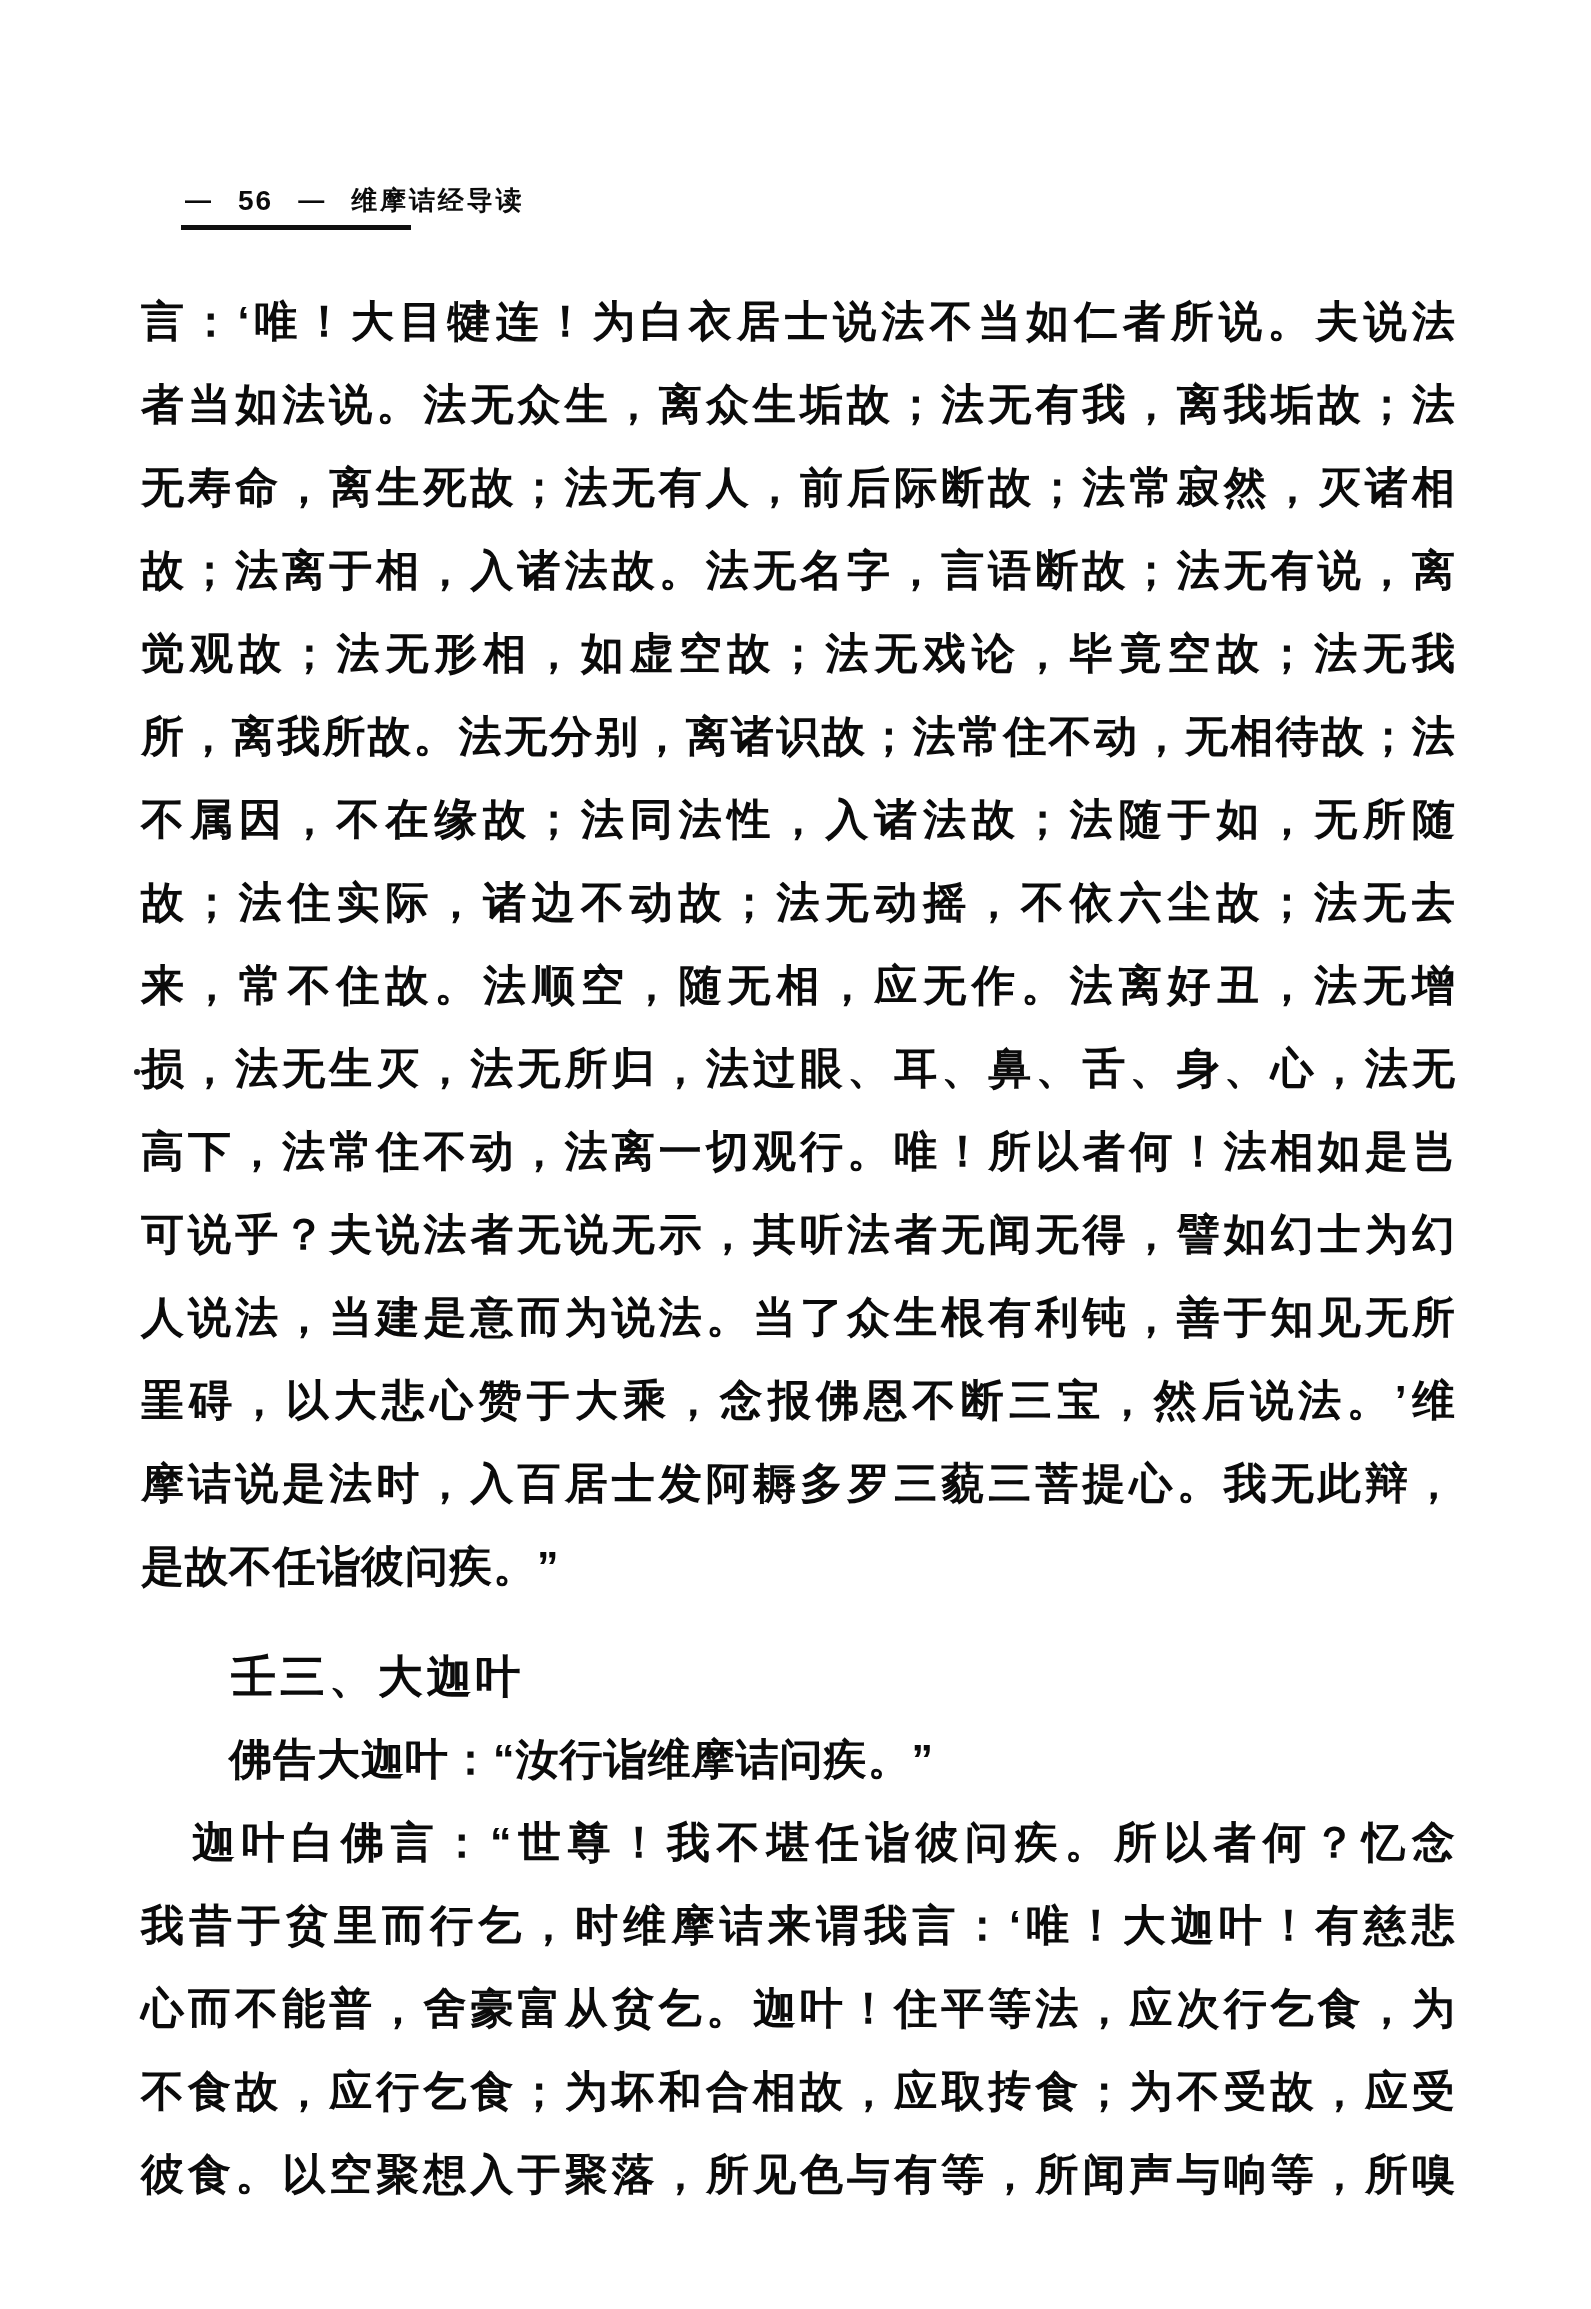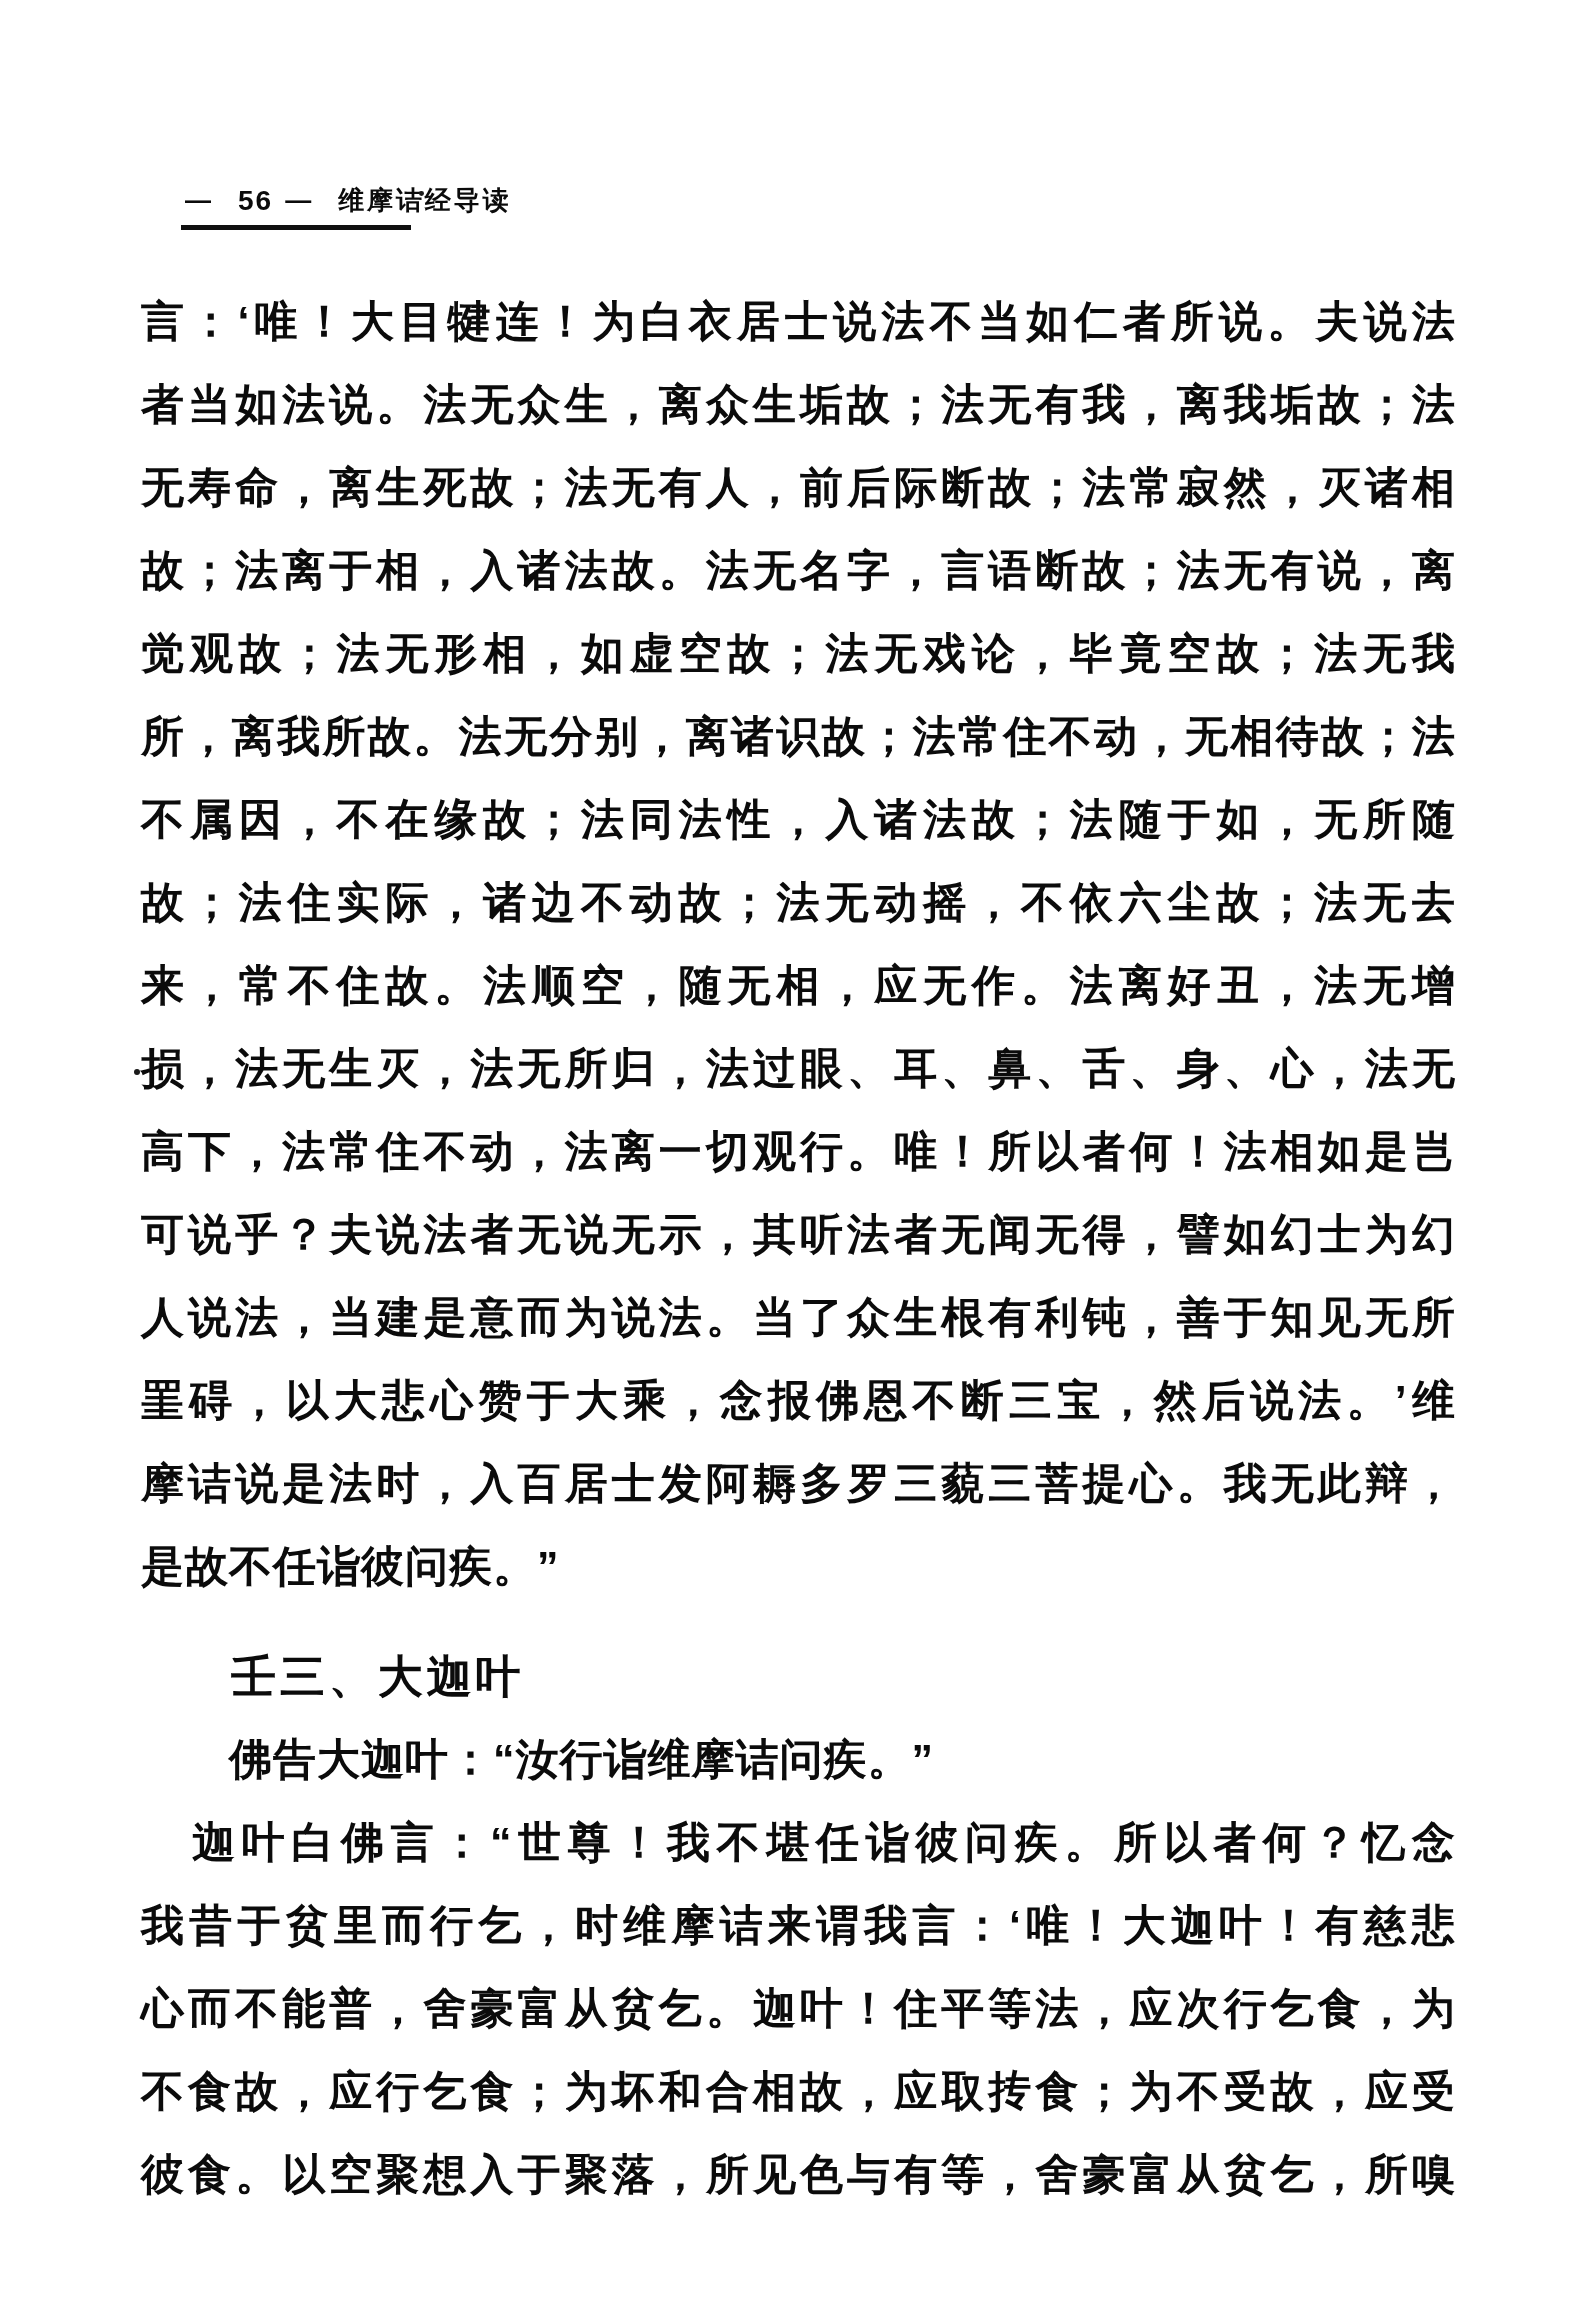--- a/index.html
+++ b/index.html
@@ -13,21 +13,21 @@
     overflow:hidden;
   }
   
   .running-header{
     position:absolute;left:185px;top:183px;
     display:flex;align-items:center;
     font-size:26px;font-weight:600;letter-spacing:2px;
     white-space:nowrap;
   }
   .running-header .dash{margin-right:25px;}
-  .running-header .pagenum{margin-right:12px;font-size:28px;}
+  .running-header .pagenum{margin-right:25px;font-size:28px;}
   .running-header .title{letter-spacing:2.9px;}
   .header-rule{
     position:absolute;left:181px;top:225px;
     width:230px;height:4.9px;background:#101010;
   }
   
   .body-col{
     position:absolute;left:141px;top:280px;
     width:1315px;
   }
@@ -88,21 +88,21 @@
     <div class="tline nojust">是故不任诣彼问疾。”</div>
 
     <div class="heading">壬三、大迦叶</div>
 
     <div class="tline nojust indent-2">佛告大迦叶：“汝行诣维摩诘问疾。”</div>
 
     <div class="tline p3-first">迦叶白佛言：“世尊！我不堪任诣彼问疾。所以者何？忆念</div>
     <div class="tline">我昔于贫里而行乞，时维摩诘来谓我言：‘唯！大迦叶！有慈悲</div>
     <div class="tline">心而不能普，舍豪富从贫乞。迦叶！住平等法，应次行乞食，为</div>
     <div class="tline">不食故，应行乞食；为坏和合相故，应取抟食；为不受故，应受</div>
-    <div class="tline">彼食。以空聚想入于聚落，所见色与有等，舍豪富从贫乞，所嗅</div>
+    <div class="tline">彼食。以空聚想入于聚落，所见色与有等，所闻声与响等，所嗅</div>
 
   </div>
 
   <div class="speck s1"></div>
   <div class="speck s2"></div>
 
 </div>
 
 
 </body></html>

